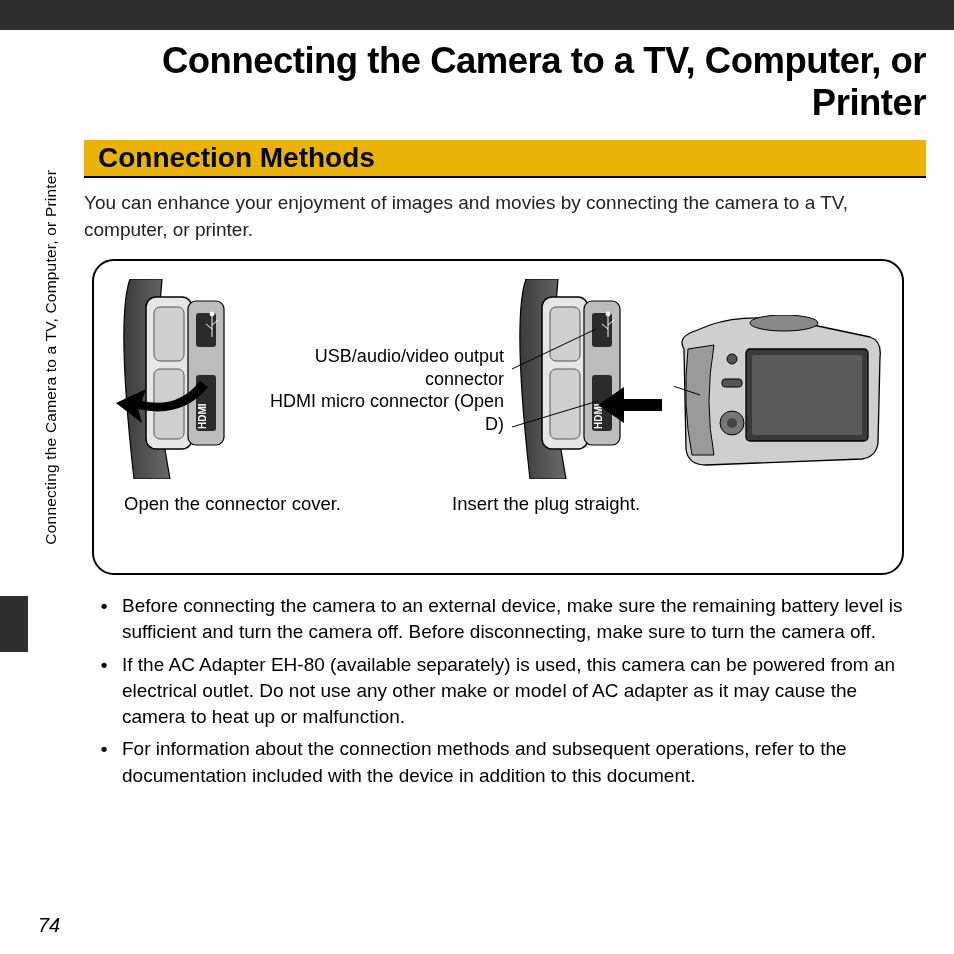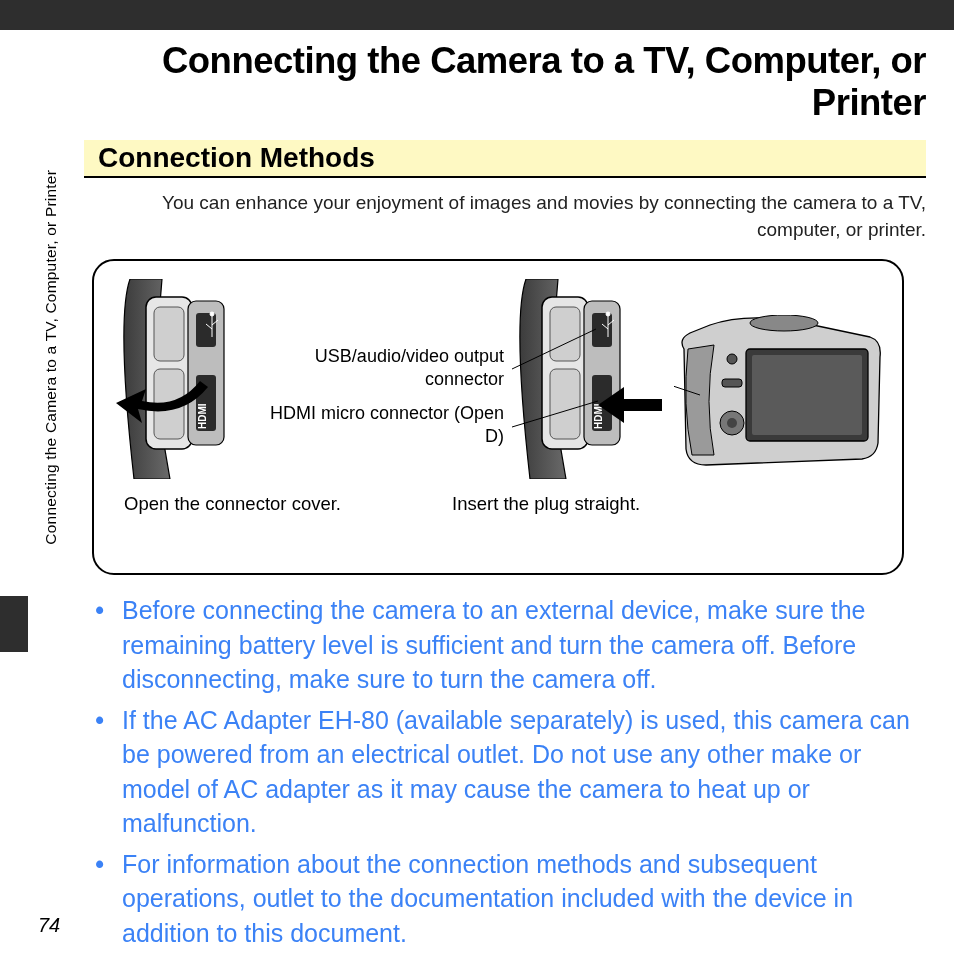--- a/index.html
+++ b/index.html
@@ -18,32 +18,31 @@
     padding: 10px 28px 0 84px;
   }
   .chapter-title {
     font-weight: 800;
     font-size: 36.5px;
     letter-spacing: -0.5px;
     text-align: right;
     padding-bottom: 16px;
   }
   .section-bar {
-    background: #fef9c3;
+    background: #eab308;
     border-bottom: 2px solid #000;
     padding: 2px 10px 2px 14px;
     font-weight: 700;
     font-size: 28px;
   }
   .intro {
     font-size: 19px;
     line-height: 1.4;
     padding: 12px 0 16px 0;
     color: #222;
-    text-align: right;
   }
   .fig-box {
     border: 2.5px solid #000;
     border-radius: 22px;
     padding: 18px 18px 50px 18px;
     margin: 0 0 18px 8px;
     width: 812px;
     height: 316px;
     position: relative;
   }
@@ -53,33 +52,33 @@
     gap: 0;
   }
   .ill { flex: 0 0 auto; }
   .labels-col {
     flex: 1;
     text-align: right;
     font-size: 18px;
     line-height: 1.25;
     padding: 66px 8px 0 0;
   }
-  .lbl-usb { margin-bottom: 12px; }
+  .lbl-usb { }
   .caption {
     position: absolute;
     bottom: 58px;
     font-size: 18.5px;
   }
   .cap-left { left: 30px; }
   .cap-right { left: 358px; }
   .bullets {
-    font-size: 25px;
+    font-size: 19px;
     line-height: 1.38;
     padding: 0 6px 0 34px;
-    color: #3b82f6;
+    color: #000000;
   }
   .bullets li { margin-bottom: 6px; padding-left: 4px; }
   .bullets li::marker { content: "•  "; font-weight: bold; }
   .side-text {
     position: absolute;
     left: 42px; top: 170px;
     writing-mode: vertical-rl;
     transform: rotate(180deg);
     font-size: 15.5px;
     letter-spacing: 0.2px;
@@ -195,18 +194,18 @@
 
     </div>
 
     <div class="caption cap-left">Open the connector cover.</div>
     <div class="caption cap-right">Insert the plug straight.</div>
   </div>
 
   <ul class="bullets">
     <li>Before connecting the camera to an external device, make sure the remaining battery level is sufficient and turn the camera off. Before disconnecting, make sure to turn the camera off.</li>
     <li>If the AC Adapter EH-80 (available separately) is used, this camera can be powered from an electrical outlet. Do not use any other make or model of AC adapter as it may cause the camera to heat up or malfunction.</li>
-    <li>For information about the connection methods and subsequent operations, outlet to the documentation included with the device in addition to this document.</li>
+    <li>For information about the connection methods and subsequent operations, refer to the documentation included with the device in addition to this document.</li>
   </ul>
 
 </div>
 
 <div class="page-num">74</div>
 
 </body></html>

